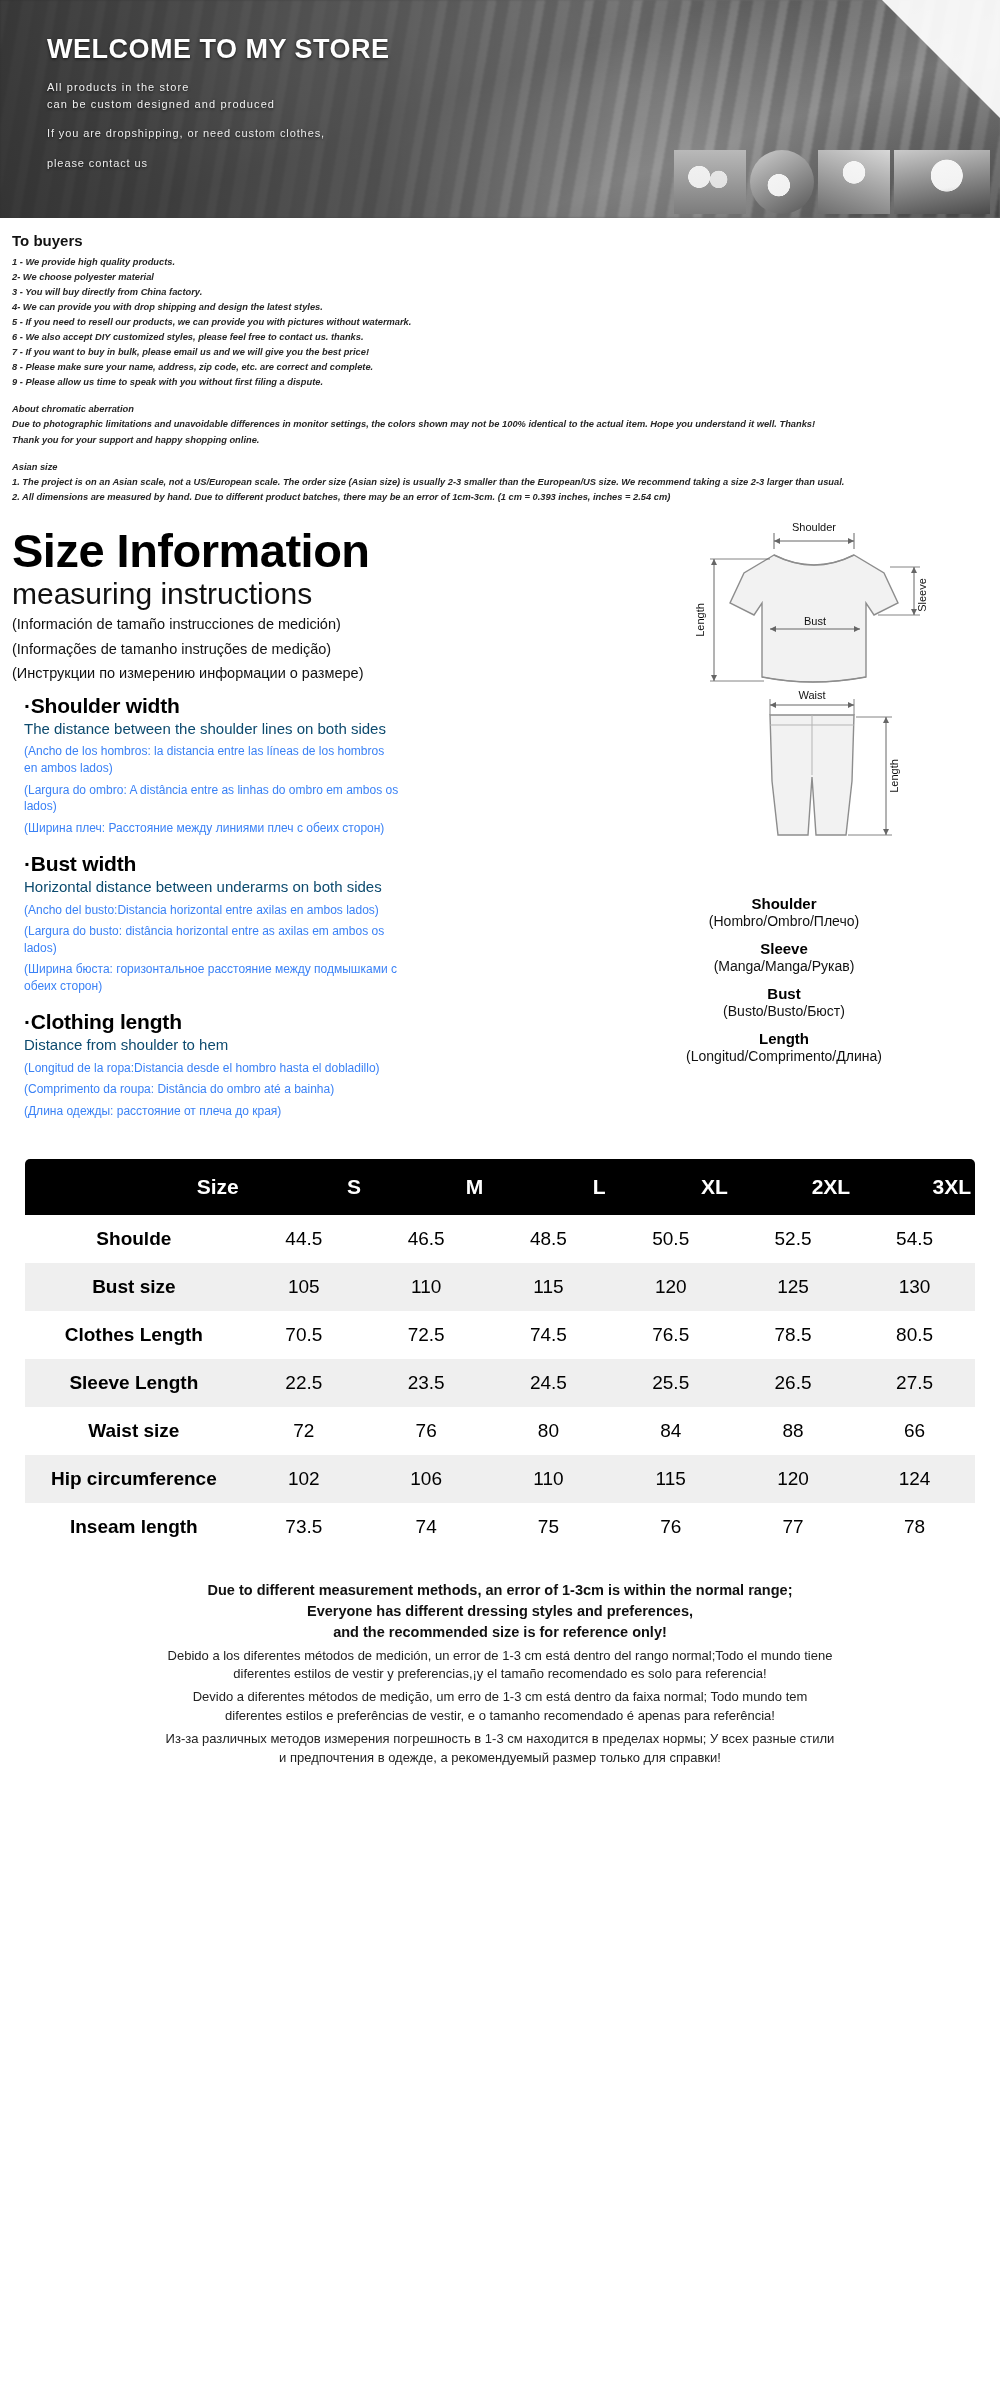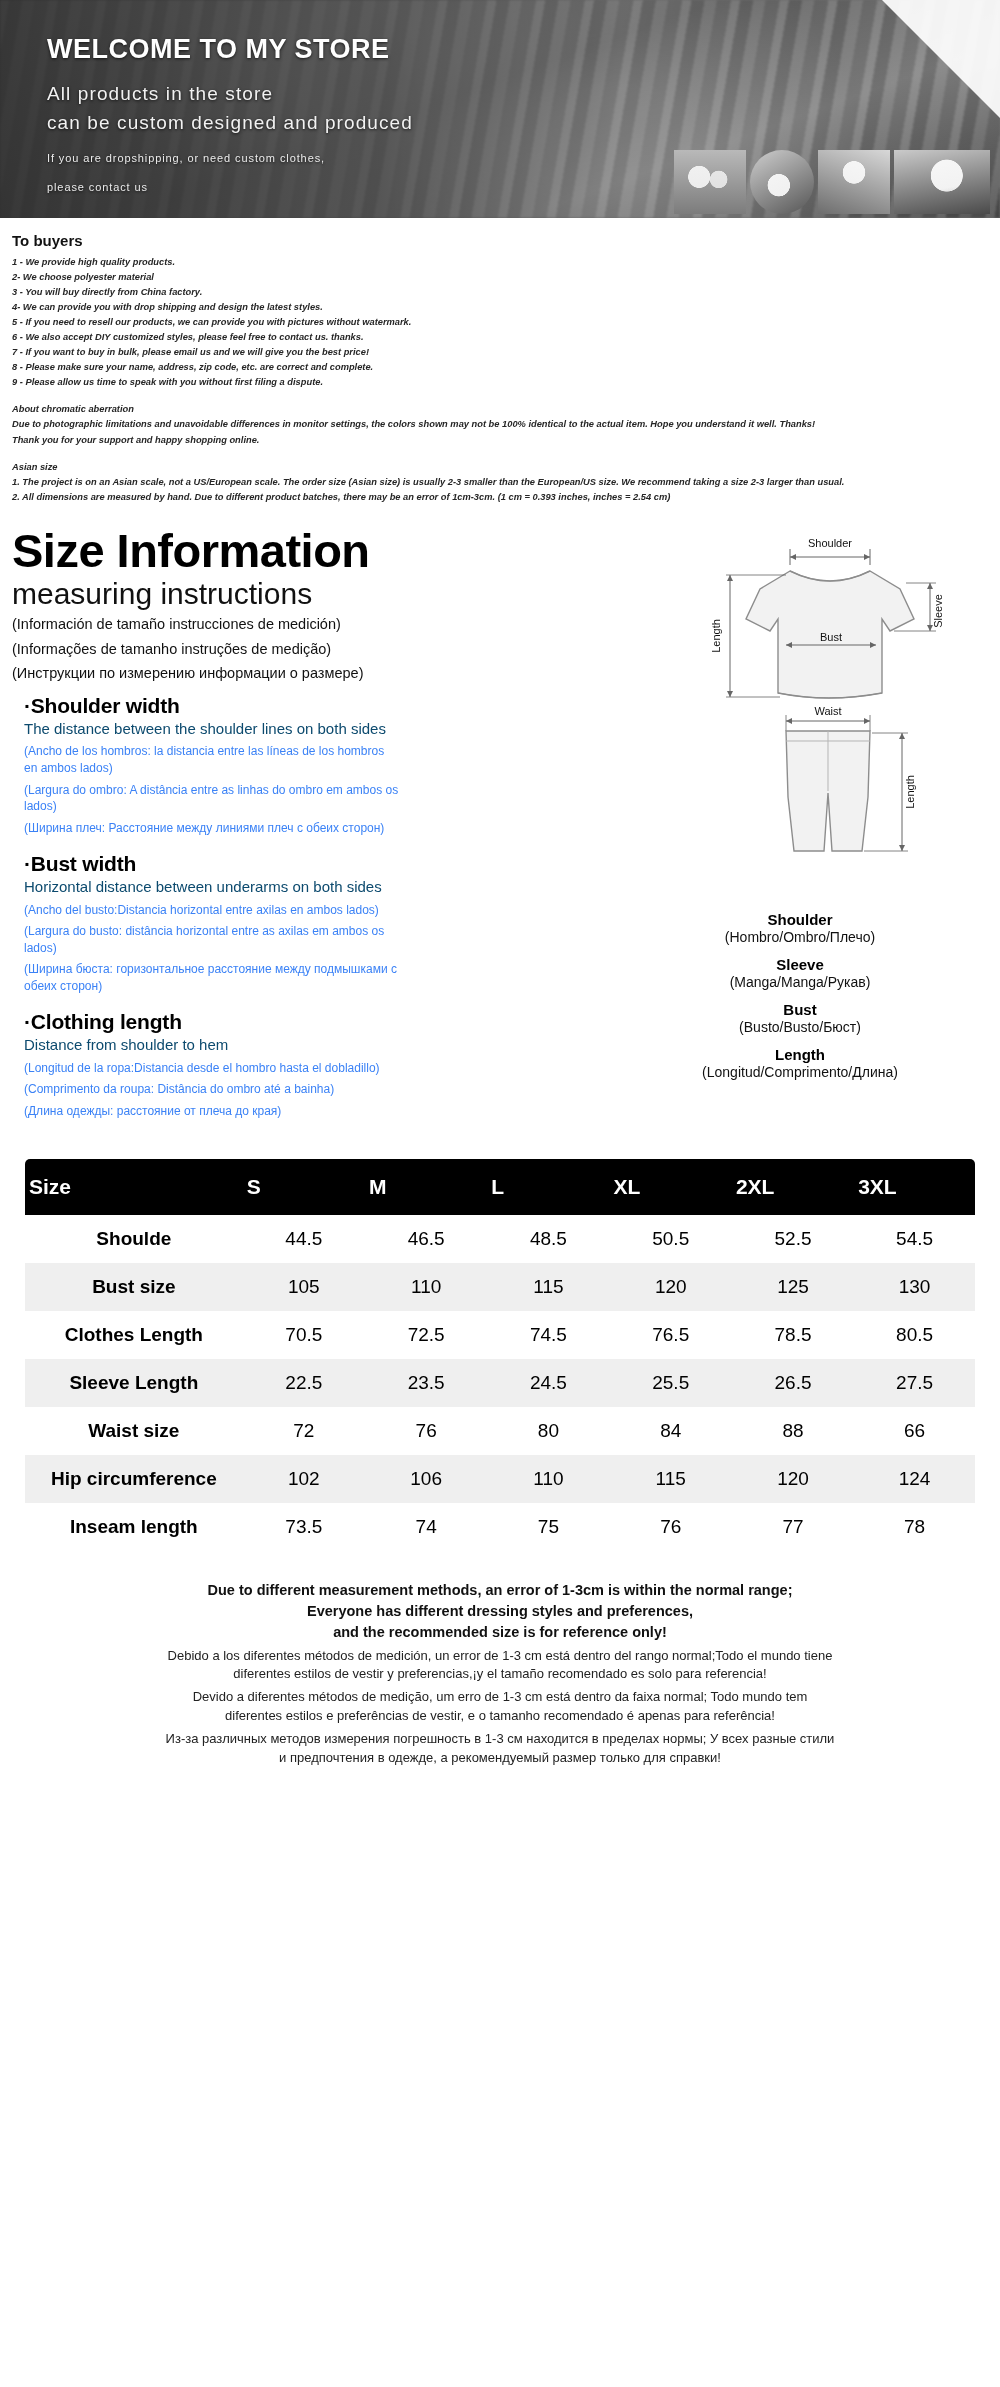--- a/index.html
+++ b/index.html
@@ -48,21 +48,21 @@
   .hero-title {
     color: #ffffff;
     font-size: 27px;
     font-weight: bold;
     letter-spacing: .5px;
     text-shadow: 0 1px 3px rgba(0,0,0,.7);
     margin-bottom: 14px;
   }
   .hero-sub {
     color: #f2f2f2;
-    font-size: 19px;
+    font-size: 11px;
     letter-spacing: 1.1px;
     line-height: 1.55;
     text-shadow: 0 1px 3px rgba(0,0,0,.75);
   }
   .hero-sub2 {
     color: #ececec;
     font-size: 11px;
     letter-spacing: .9px;
     line-height: 1.6;
     margin-top: 12px;
@@ -117,21 +117,21 @@
   .si-trans { font-size: 14.5px; line-height: 1.42; color: #111; margin-top: 4px; }
 
   
   .measures { padding: 10px 12px 0 12px; max-width: 400px; }
   .m-block { margin-bottom: 16px; }
   .m-title { font-size: 21px; font-weight: bold; color: #000; letter-spacing: -.2px; }
   .m-main { font-size: 15px; color: #0c4a6e; line-height: 1.3; margin-top: 1px; }
   .m-trans { font-size: 12px; color: #3b82f6; line-height: 1.38; margin-top: 5px; }
 
   
-  .diagram { position: absolute; right: 0; top: 14px; width: 400px; margin-top: 16px; }
+  .diagram { position: absolute; right: 16px; top: 14px; width: 400px; }
   .dg-labels { text-align: center; margin-top: 12px; }
   .dg-pair { margin-bottom: 11px; }
   .dg-en { font-size: 15px; font-weight: bold; color: #000; }
   .dg-tr { font-size: 14px; color: #111; margin-top: 1px; }
 
   
   .table-wrap { padding: 20px 22px 0 22px; }
   table.sizes {
     width: 100%;
     border-collapse: collapse;
@@ -140,21 +140,21 @@
     border-radius: 8px;
     overflow: hidden;
     table-layout: fixed;
   }
   table.sizes thead th {
     background: #000;
     color: #fff;
     font-size: 21px;
     font-weight: bold;
     padding: 16px 4px;
-    text-align: left;
+    text-align: right;
   }
   table.sizes tbody td {
     text-align: center;
     font-size: 19px;
     padding: 13px 3px;
     color: #000;
     border: none;
   }
   table.sizes tbody td.rowhead {
     font-weight: bold;

